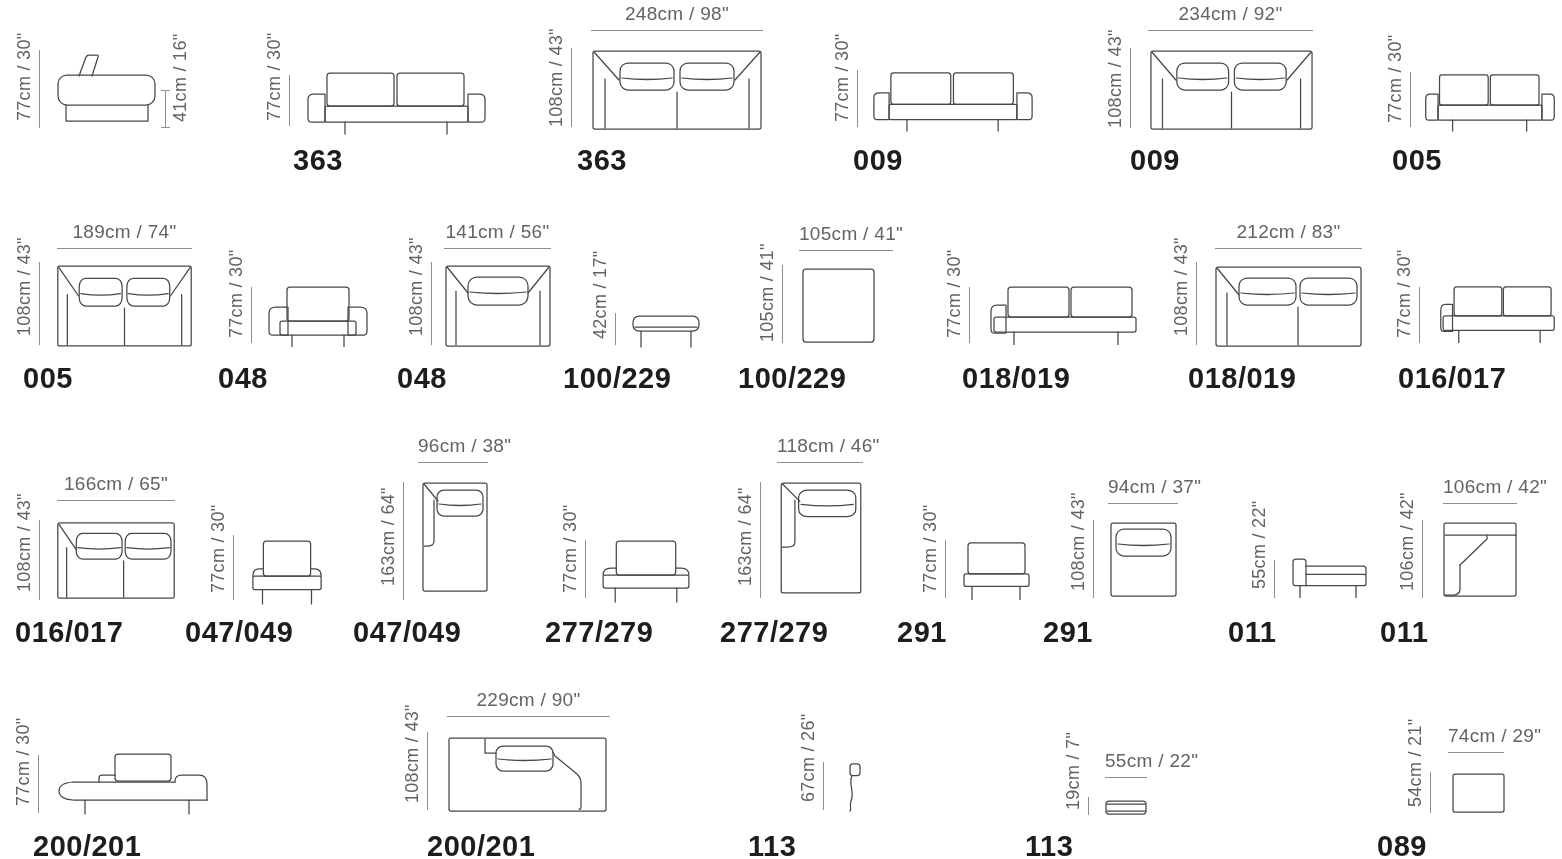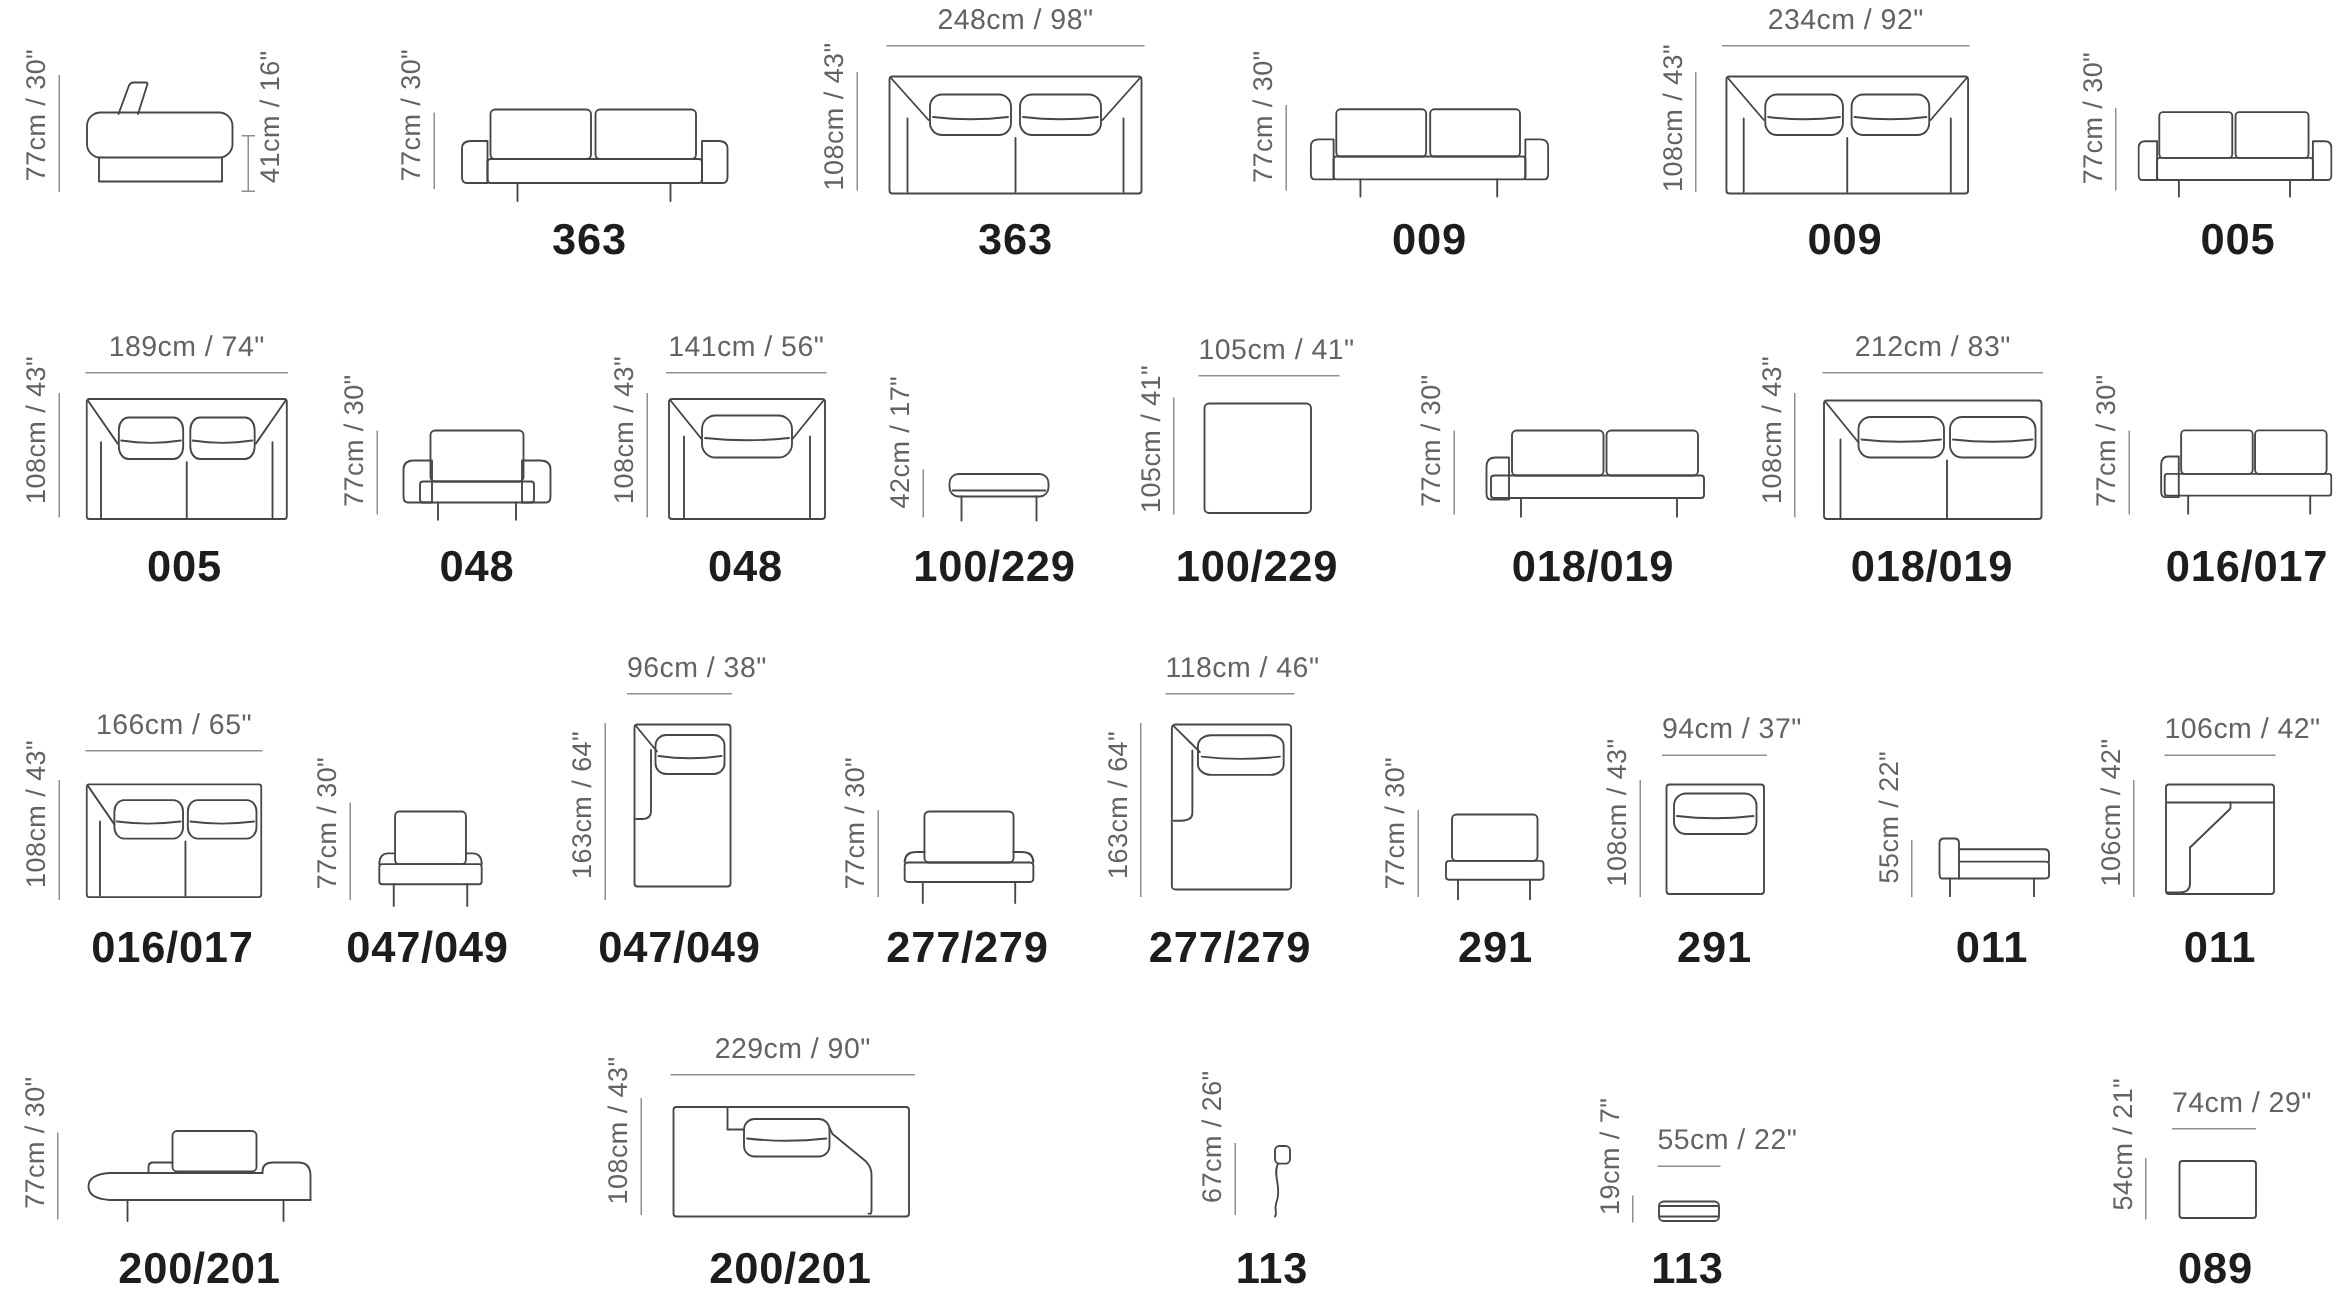--- a/index.html
+++ b/index.html
@@ -12,21 +12,21 @@
   .dt.ta-l{text-align:left}
   
   .dl{position:absolute;width:24px;writing-mode:vertical-rl;transform:rotate(180deg);
       font-size:18px;color:#636363;letter-spacing:.3px;text-align:center;white-space:nowrap;overflow:visible}
   
   .vl{position:absolute;width:1px;background:#8f8f8f}
   .vl.caps::before,.vl.caps::after{content:"";position:absolute;left:-4px;width:9px;height:1px;background:#8f8f8f}
   .vl.caps::before{top:0}
   .vl.caps::after{bottom:0}
   
-  .mdl{position:absolute;width:200px;margin-left:-100px;text-align:center;font-size:29px;line-height:28px;
+  .mdl{position:absolute;width:200px;margin-left:-100px;text-align:left;font-size:29px;line-height:28px;
        font-weight:bold;color:#1d1d1d;letter-spacing:.5px;white-space:nowrap}
   
   .draw{position:absolute;overflow:visible}
   .ln{fill:none;stroke:#474747;stroke-width:1.25;stroke-linecap:round;stroke-linejoin:round;
       vector-effect:non-scaling-stroke}
 </style>
 </head>
 <body>
 
 <div id="canvas">

